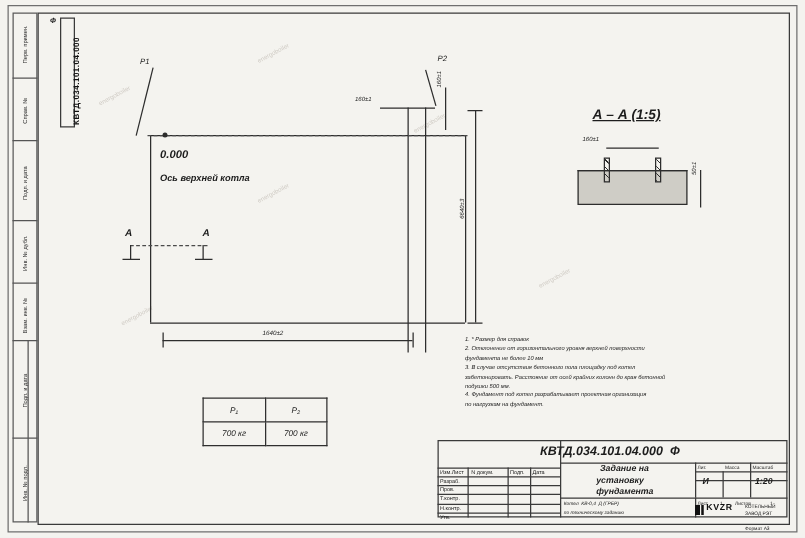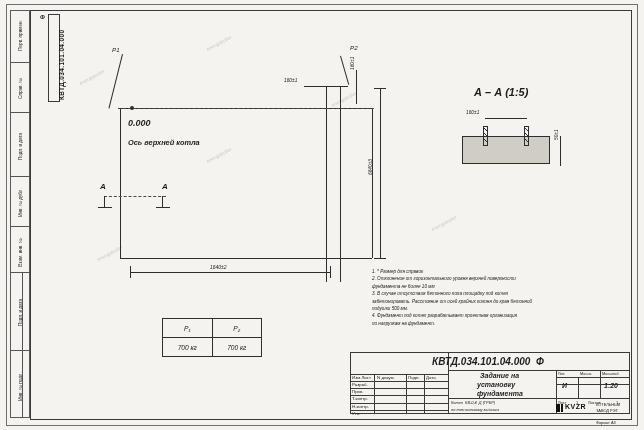--- a/index.html
+++ b/index.html
@@ -121,21 +121,21 @@
   <div class="txt ital" style="left:210px;top:264px;font-size:5px;">1640±2</div>
 
   <div class="txt ital bold" style="left:100px;top:182px;font-size:8px;">А</div>
   <div class="txt ital bold" style="left:162px;top:182px;font-size:8px;">А</div>
   <div class="dash" style="left:104px;top:196px;width:62px;"></div>
   <div class="dline" style="left:104px;top:196px;width:1px;height:12px;"></div>
   <div class="dline" style="left:98px;top:207px;width:14px;height:1px;"></div>
   <div class="dline" style="left:162px;top:196px;width:1px;height:12px;"></div>
   <div class="dline" style="left:156px;top:207px;width:14px;height:1px;"></div>
 
-  <div class="txt ital bold" style="left:474px;top:86px;font-size:11px;">А – А (1:5)</div>
+  <div class="txt ital bold" style="left:474px;top:86px;font-size:11px;text-decoration:underline;">А – А (1:5)</div>
 
   <div class="sec-solid" style="left:462px;top:136px;width:88px;height:28px;"></div>
   <div class="sec-hatch" style="left:483px;top:126px;width:5px;height:20px;"></div>
   <div class="sec-hatch" style="left:524px;top:126px;width:5px;height:20px;"></div>
   <div class="dline" style="left:462px;top:136px;width:88px;height:1px;"></div>
 
   <div class="dline" style="left:485px;top:118px;width:42px;height:1px;"></div>
   <div class="txt ital" style="left:466px;top:110px;font-size:4.8px;">160±1</div>
   <div class="dline" style="left:560px;top:136px;width:1px;height:30px;"></div>
   <div class="txt ital" style="left:554px;top:140px;font-size:4.8px;transform:rotate(-90deg);transform-origin:left top;">50±1</div>

